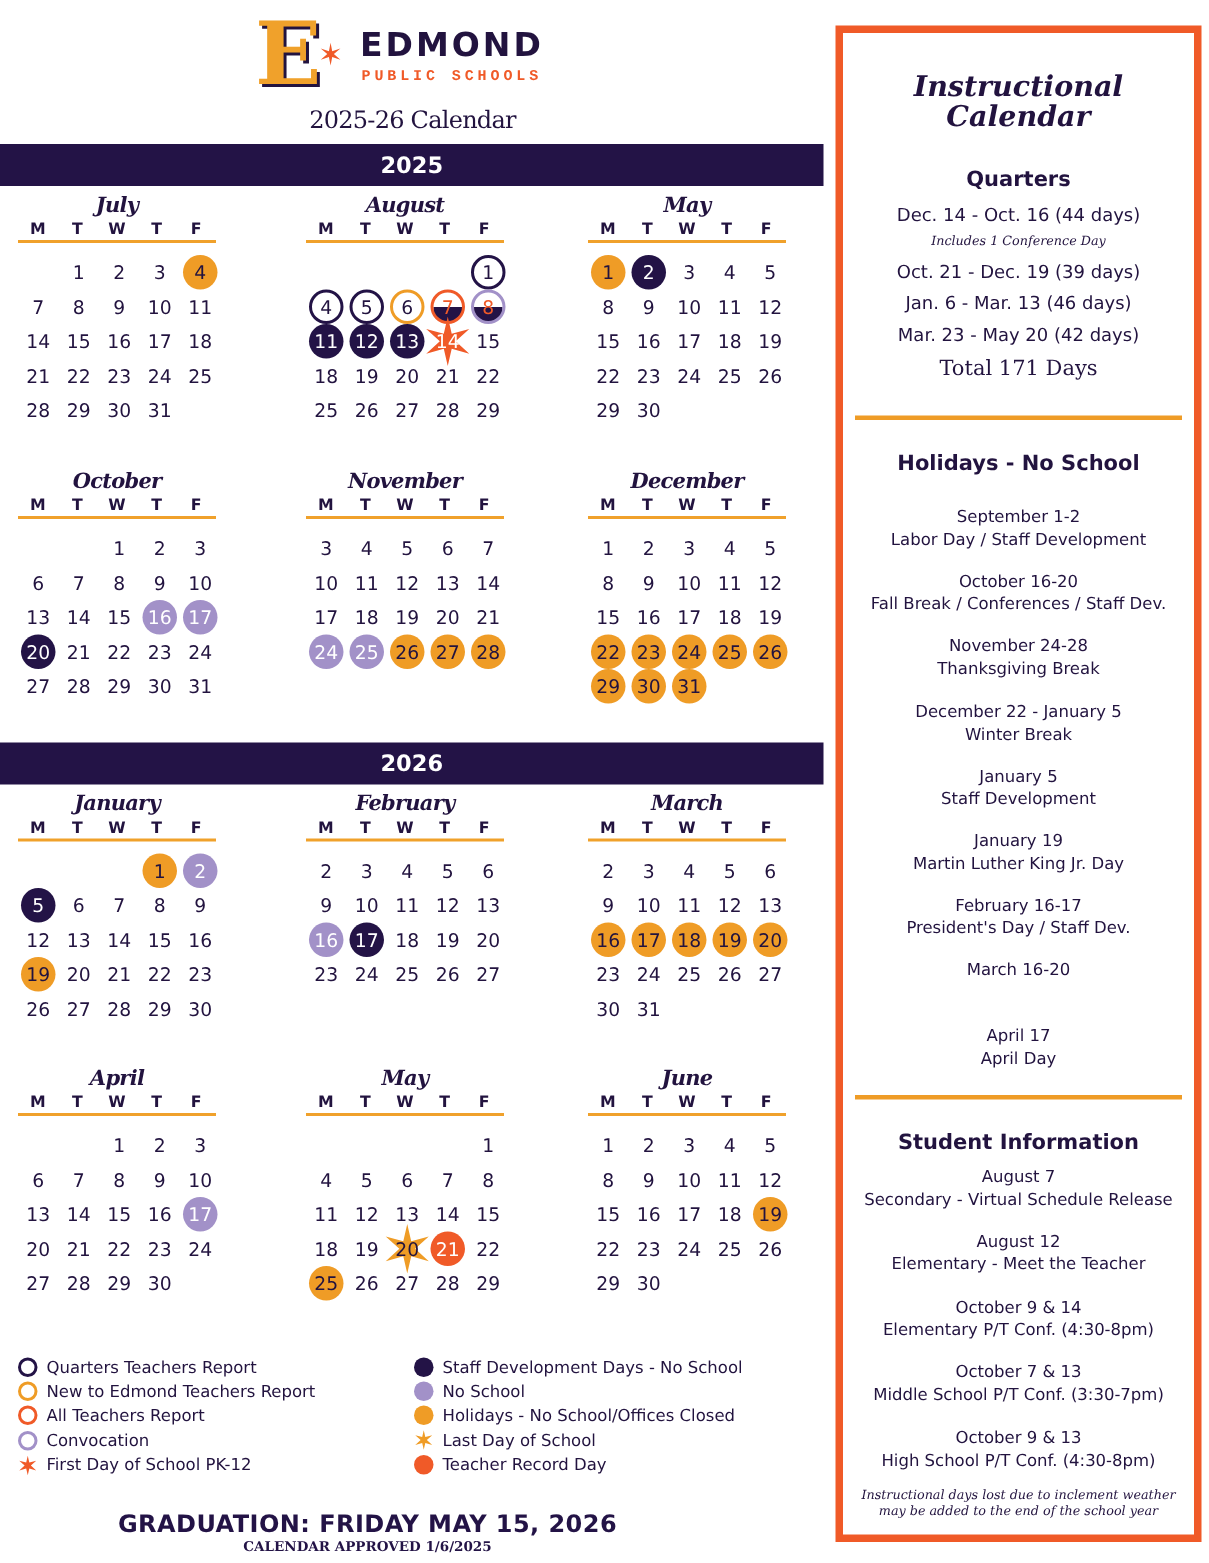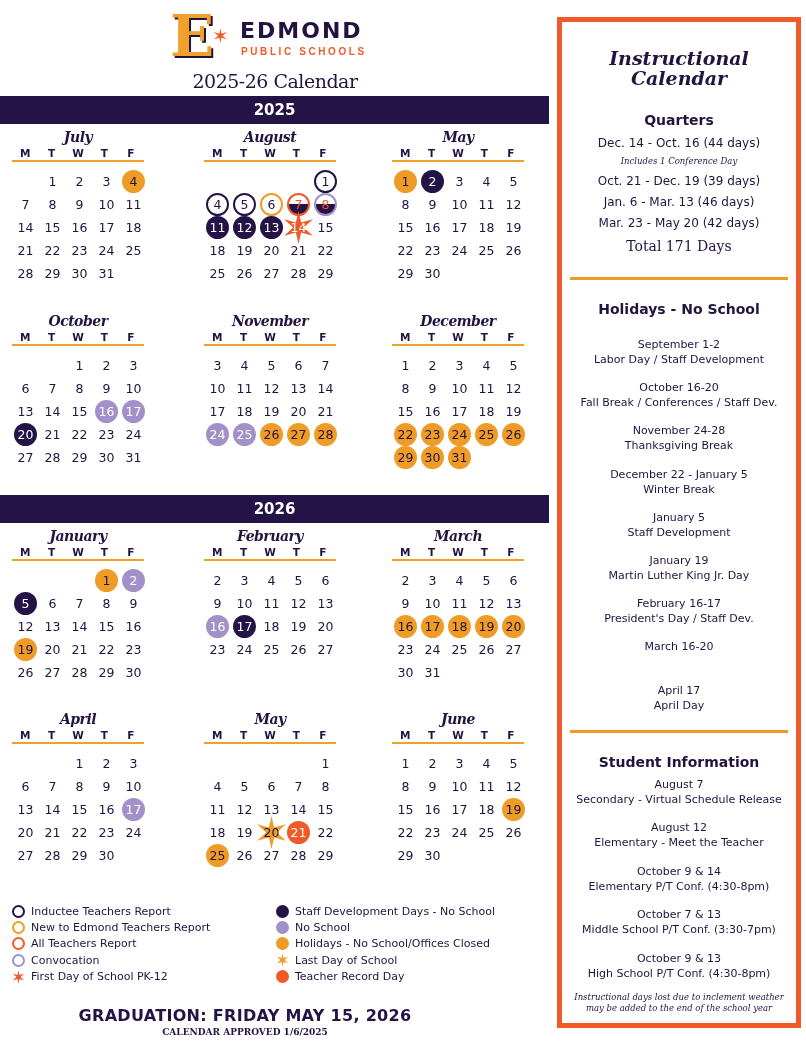--- a/index.html
+++ b/index.html
@@ -6,22 +6,22 @@
   html, body { width: 806px; height: 1042px; background: #ffffff; overflow: hidden; }
   body { position: relative; font-family: "DejaVu Sans", sans-serif; color: #22133f; }
 
   
   .logo { position: absolute; left: 168px; top: 8px; width: 220px; height: 60px; }
   .logo-e { position: absolute; left: 0; top: 0; width: 60px; height: 58px; }
   .logo-e .e-bg { position:absolute; left:4px; top:2px; font-family: "DejaVu Serif", serif; font-size: 58px; line-height: 56px; color: #22133f; font-weight: bold; }
   .logo-e .e-fg { position:absolute; left:2px; top:0px; font-family: "DejaVu Serif", serif; font-size: 58px; line-height: 56px; color: #f0a12b; font-weight: bold; }
   .logo-e .star { position:absolute; left:44px; top:18px; color:#f05a28; font-size:20px; line-height:20px; }
   .logo-name { position: absolute; left: 72px; top: 10px; font-family: "DejaVu Sans", sans-serif; font-weight: bold; font-size: 22px; letter-spacing: 2px; color: #22133f; }
-  .logo-sub { position: absolute; left: 73px; top: 38px; font-family: Liberation Sans, sans-serif; font-weight: bold; font-size: 10px; letter-spacing: 2.6px; color: #f05a28; }
-  .doc-title { position: absolute; left: 185px; top: 70px; width: 180px; text-align:center; font-family: "DejaVu Serif", serif; font-size: 19px; color: #22133f; letter-spacing: -0.5px; }
+  .logo-sub { position: absolute; left: 73px; top: 38px; font-family: Liberation Mono, monospace; font-weight: bold; font-size: 10px; letter-spacing: 2.6px; color: #f05a28; }
+  .doc-title { position: absolute; left: 185px; top: 70px; width: 180px; text-align:center; font-family: "DejaVu Serif", serif; font-size: 16px; color: #22133f; letter-spacing: -0.5px; }
 
   
   .year-bar { position: absolute; left: 0; width: 549px; height: 28px; background: #231346; color: #ffffff; text-align: center; font-weight: bold; font-size: 15px; line-height: 28px; }
 
   
   .month { position: absolute; width: 140px; }
   .month-name { text-align: center; font-family: "DejaVu Serif", serif; font-style: italic; font-weight: bold; font-size: 14px; color: #22133f; height: 18px; line-height: 18px; letter-spacing:-0.5px; }
   .dow { display: flex; height: 16px; border-bottom: 2px solid #f0a12b; margin: 0 4px; }
   .dow span { width: 27px; text-align: center; font-size: 10.5px; font-weight: bold; line-height: 14px; color: #22133f; }
   .weeks { margin-top: 8px; }
@@ -1264,21 +1264,21 @@
             <span class="n"></span>
           </div>
         </div>
       </div>
     </div>
   </div>
 
 <div class="legend" style="left:12px;">
   <div class="legend-item">
       <span class="legend-icon li-ring-inductee"></span>
-      <span>Inductee Teachers Report</span>
+      <span>Quarters Teachers Report</span>
     </div>
   <div class="legend-item">
       <span class="legend-icon li-ring-new"></span>
       <span>New to Edmond Teachers Report</span>
     </div>
   <div class="legend-item">
       <span class="legend-icon li-ring-all"></span>
       <span>All Teachers Report</span>
     </div>
   <div class="legend-item">

